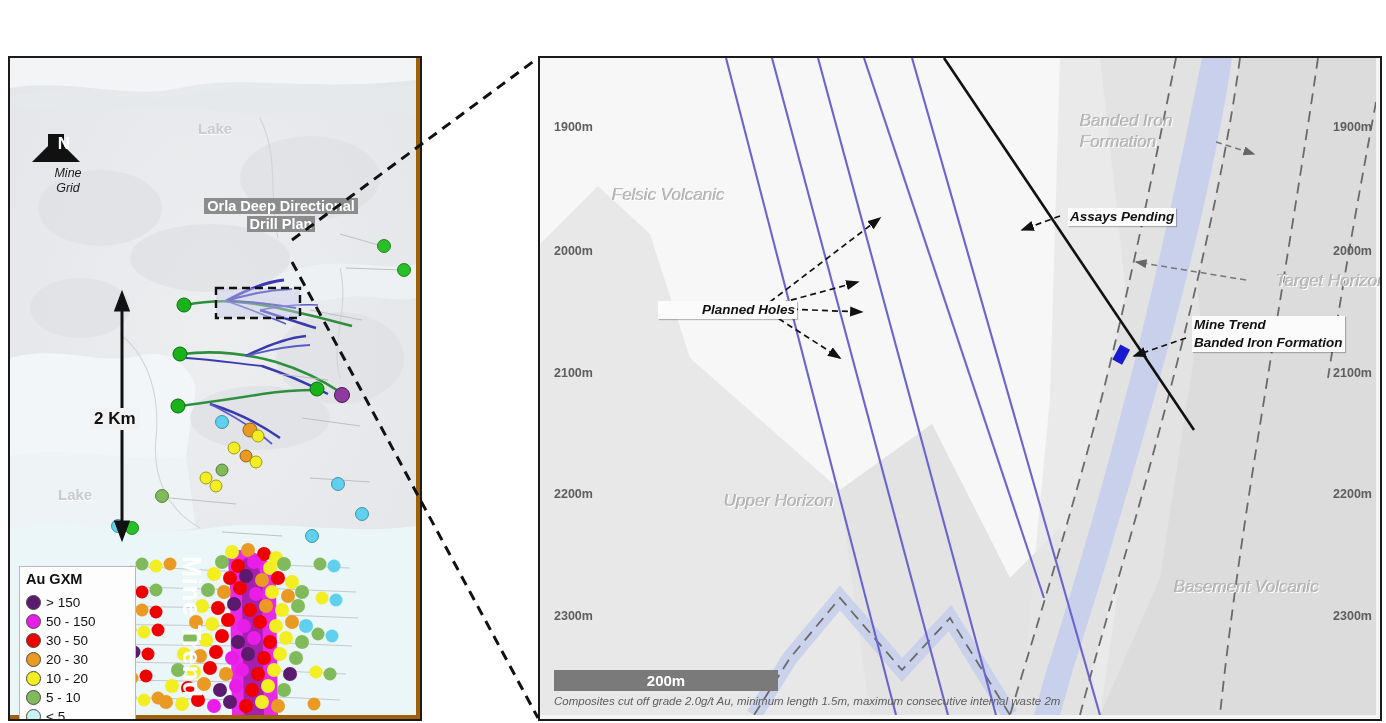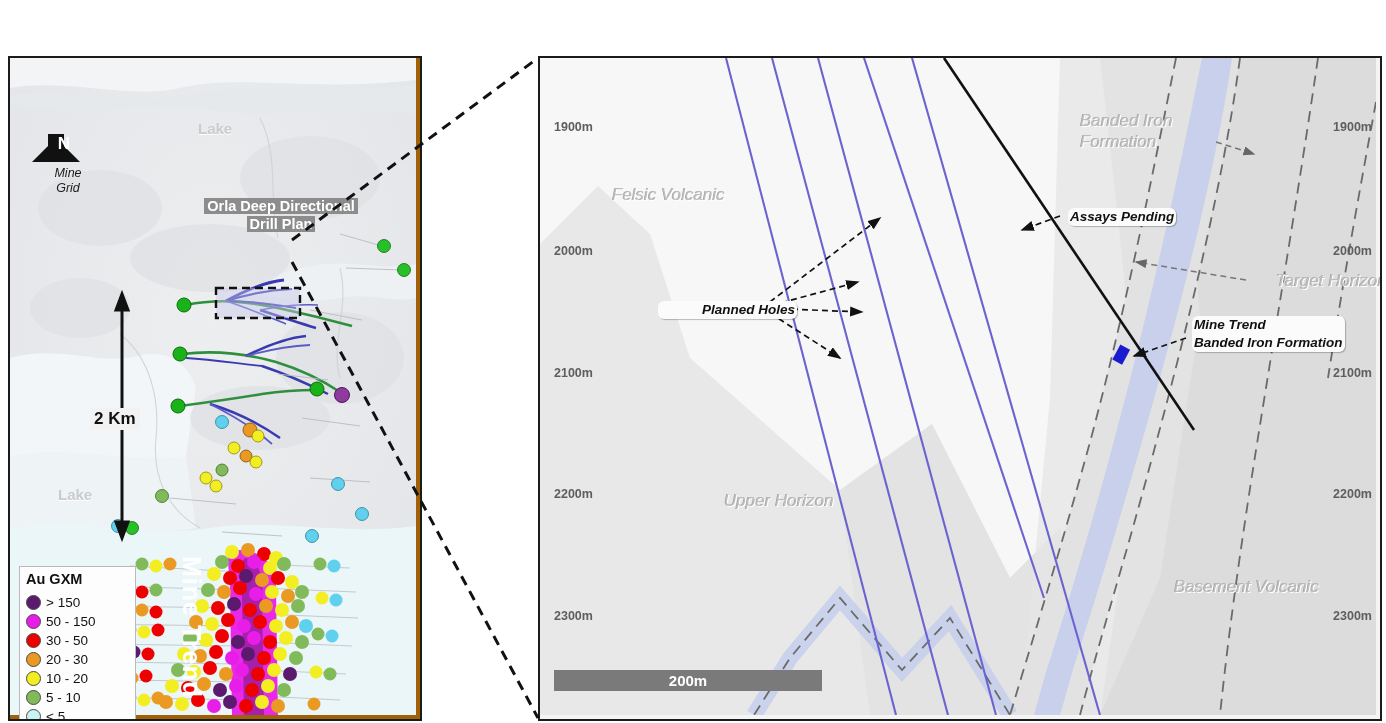--- a/index.html
+++ b/index.html
@@ -78,24 +78,24 @@
   .depth-right{right:8px;text-align:right;}
 
   .geo-lbl{
     position:absolute;font-size:17px;font-style:italic;color:#bdbdbd;
     text-shadow:1px 1px 0 #ffffff, -0.5px -0.5px 0 #9a9a9a;
     white-space:nowrap;pointer-events:none;line-height:1.25;
   }
   .callout{
     position:absolute;font-size:13.5px;font-style:italic;font-weight:bold;
     color:#111;background:#fbfbfb;padding:0 2px;white-space:nowrap;
-    line-height:1.35;box-shadow:1px 1px 1px rgba(0,0,0,.25);border-radius:6px;
+    line-height:1.35;box-shadow:1px 1px 1px rgba(0,0,0,.25);
   }
   #scalebar{
-    position:absolute;left:14px;top:612px;width:268px;height:21px;
+    position:absolute;left:14px;top:612px;width:224px;height:21px;
     background:#7a7a7a;color:#ffffff;font-size:15px;font-weight:bold;
     text-align:center;line-height:21px;
   }
   #section-note{
     position:absolute;left:14px;top:637px;font-size:11.5px;font-style:italic;
     color:#5d5d5d;white-space:nowrap;
   }
 
   
   #connectors{position:absolute;left:0;top:0;width:1386px;height:723px;
@@ -511,20 +511,21 @@
     <div class="geo-lbl" style="left:736px;top:212px;">Target Horizon</div>
 
     <div class="callout" style="left:118px;top:243px;padding-left:44px;">Planned Holes</div>
     <div class="callout" style="left:528px;top:150px;">Assays Pending</div>
     <div class="callout" style="left:652px;top:258px;">
       <div>Mine Trend</div>
       <div>Banded Iron Formation</div>
     </div>
 
     <div id="scalebar">200m</div>
+    <div id="section-note">Composites cut off grade  2.0g/t Au, minimum length  1.5m, maximum consecutive internal waste 2m</div>
 
   </div>
 
   <svg id="connectors" viewBox="0 0 1386 723">
     <line x1="292" y1="240" x2="538" y2="58" stroke="#111" stroke-width="3" stroke-dasharray="10 7"></line>
     <line x1="292" y1="262" x2="538" y2="718" stroke="#111" stroke-width="3" stroke-dasharray="10 7"></line>
   </svg>
 
 </div>
 

